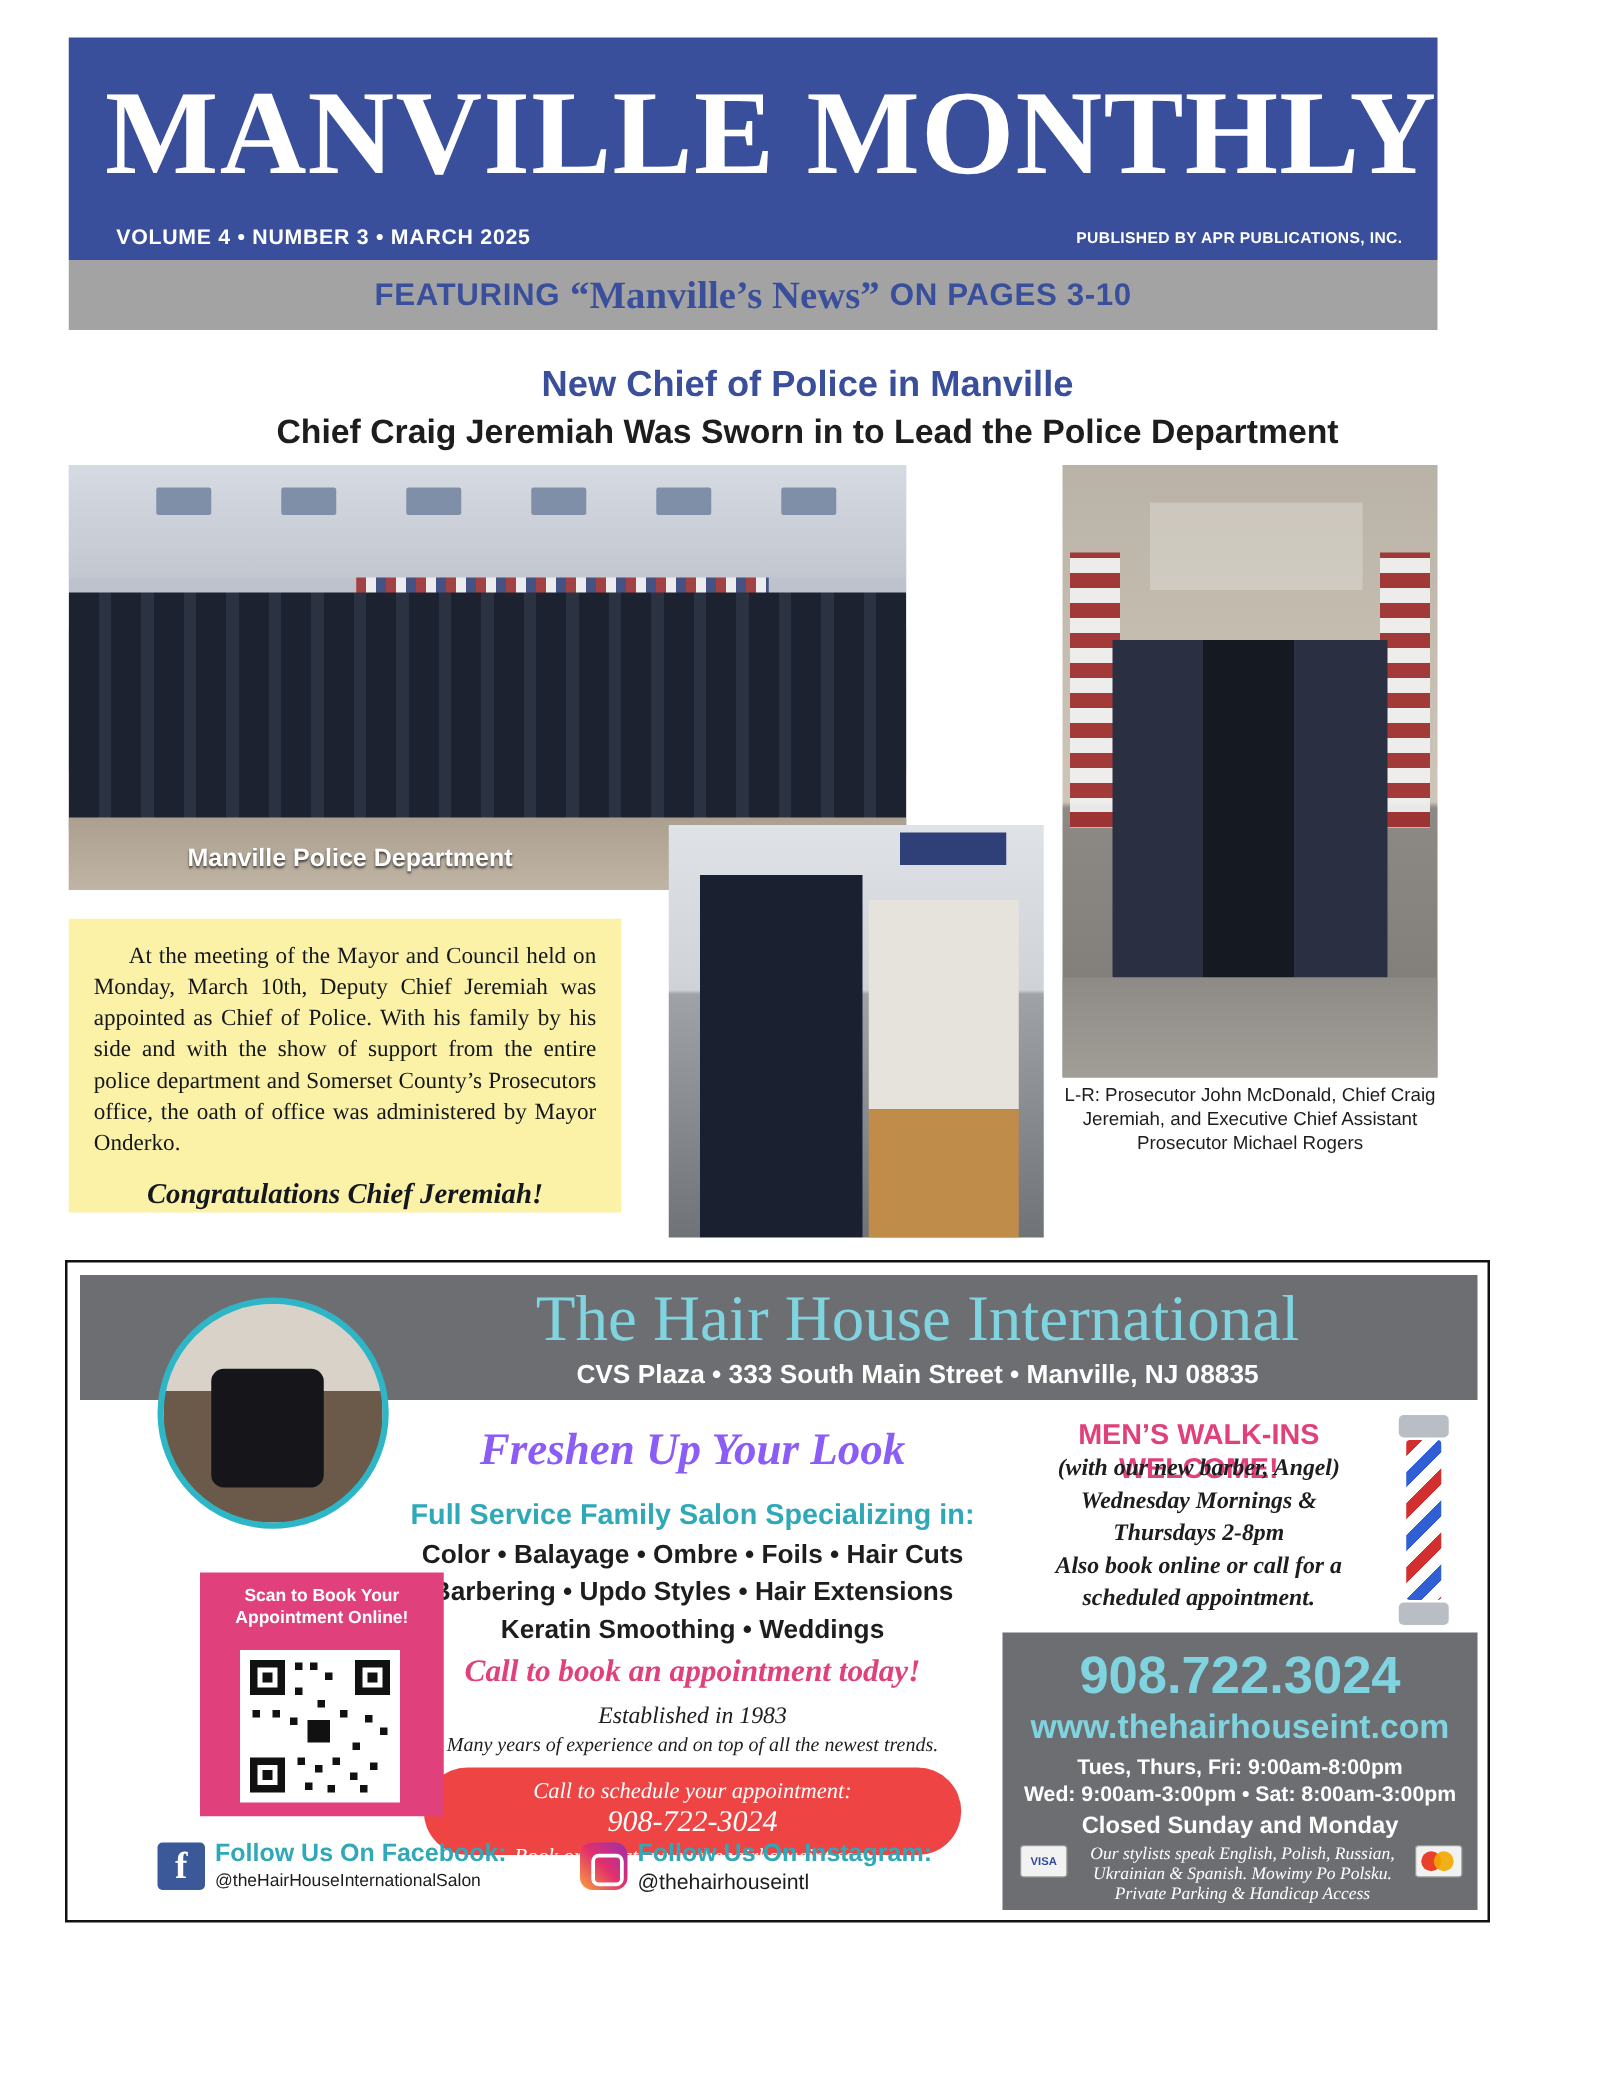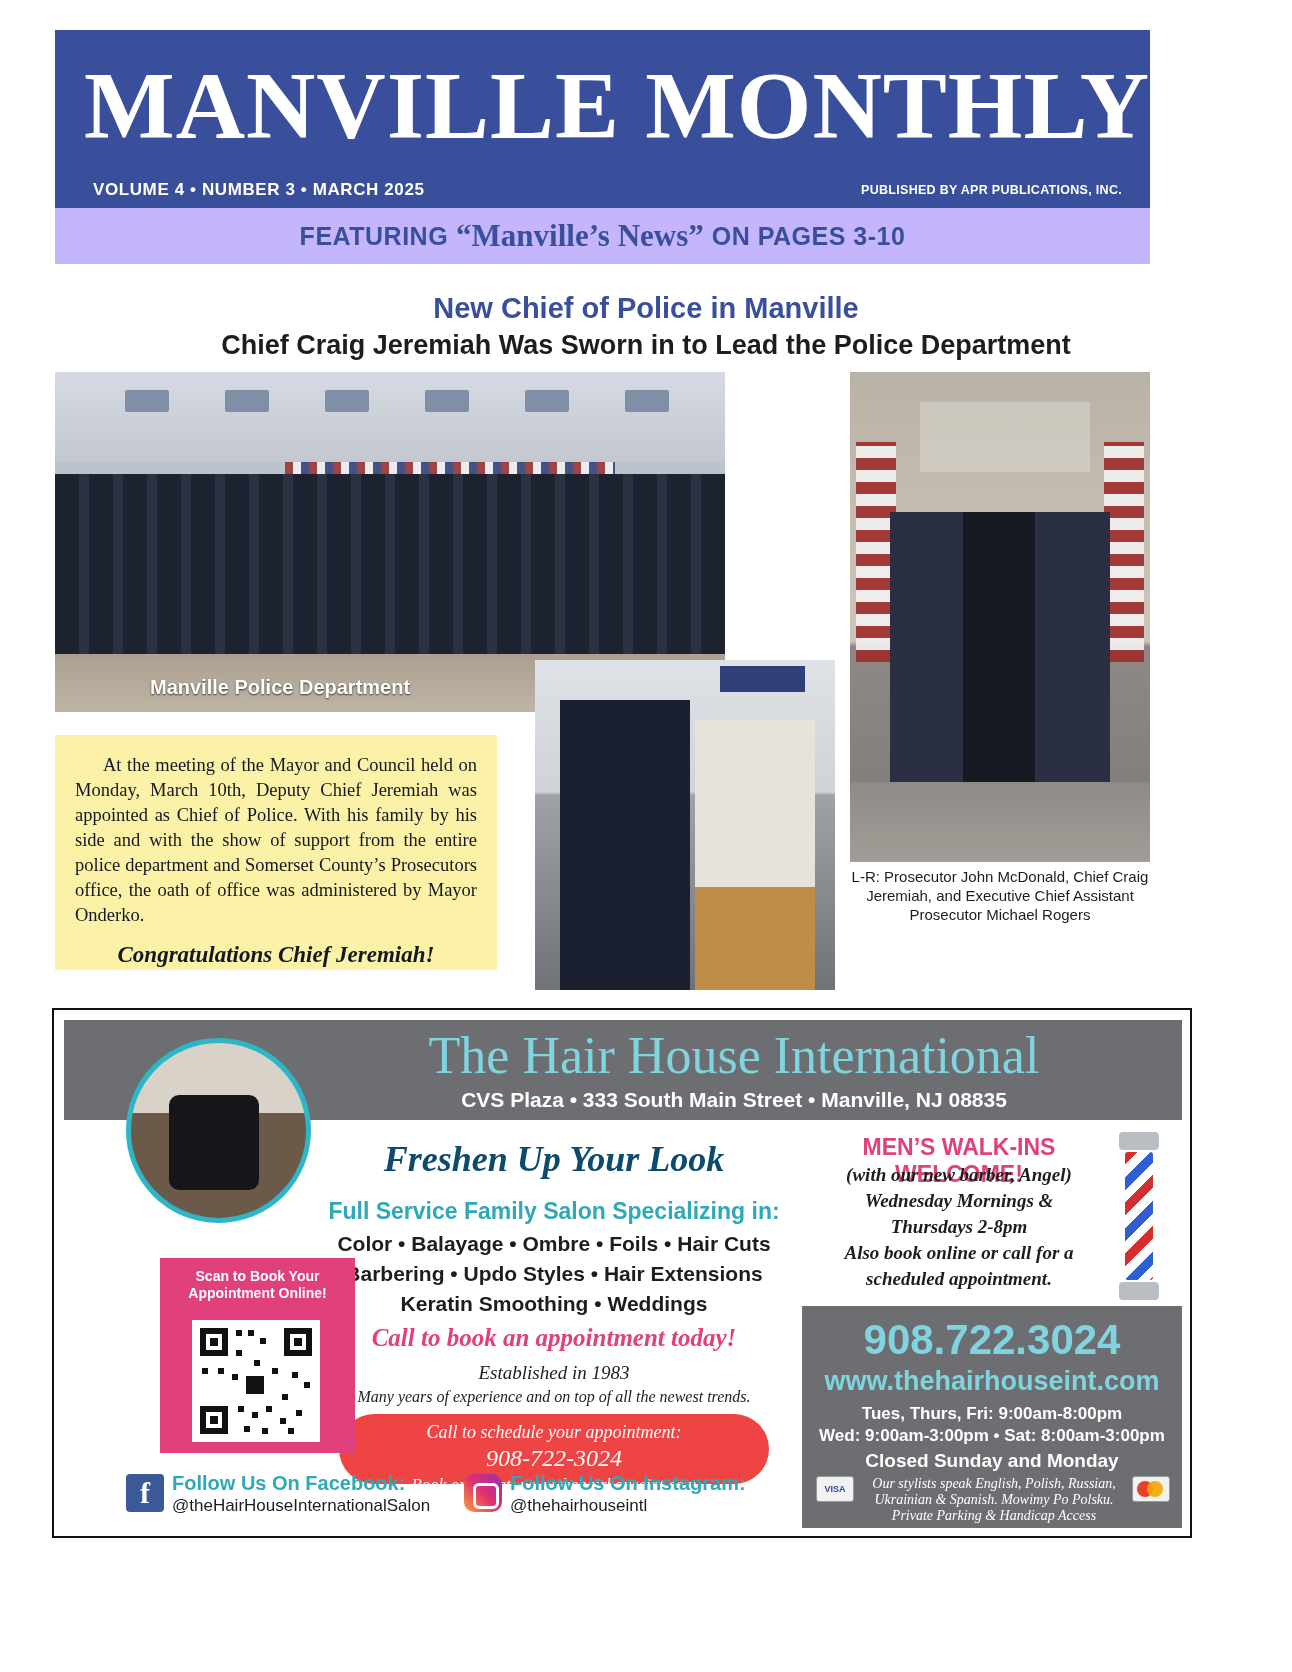--- a/index.html
+++ b/index.html
@@ -31,21 +31,21 @@
     color:#ffffff;font-size:17px;font-weight:bold;letter-spacing:.6px;
   }
   .masthead-pub{
     position:absolute;right:28px;top:153px;
     color:#ffffff;font-size:12.5px;font-weight:bold;letter-spacing:.3px;
   }
 
   
   .featuring{
     position:absolute;left:55px;top:208px;width:1095px;height:56px;
-    background:#c4b5fd;
+    background:#a3a3a3;
     display:flex;align-items:center;justify-content:center;
   }
   .feat-a,.feat-c{
     color:#3a4f9b;font-size:25px;font-weight:bold;letter-spacing:.5px;
   }
   .feat-b{
     color:#3a4f9b;font-family:"Liberation Serif", serif;font-weight:bold;
     font-size:31px;padding:0 8px;
   }
 
@@ -163,21 +163,21 @@
   .ad-photo{
     position:absolute;left:72px;top:28px;width:175px;height:175px;border-radius:50%;
     border:5px solid #2fb6c6;overflow:hidden;
     background:linear-gradient(#d8d2c8 0 40%,#6b5a4a 40% 100%);
   }
   .ad-photo .chair{position:absolute;left:38px;top:52px;width:90px;height:95px;background:#16161a;border-radius:10px;}
 
   .freshen{
     position:absolute;left:260px;top:128px;width:480px;text-align:center;
     font-family:"Liberation Serif", serif;font-style:italic;font-weight:bold;
-    font-size:36px;color:#0c4a6e;
+    font-size:36px;color:#8b5cf6;
   }
   .fullservice{
     position:absolute;left:250px;top:188px;width:500px;text-align:center;
     font-size:23px;font-weight:bold;color:#2fa8b8;
   }
   .serv{
     position:absolute;left:250px;width:500px;text-align:center;
     font-size:21px;color:#1d1d1d;font-weight:bold;
   }
   .serv1{top:222px;}
@@ -270,21 +270,21 @@
 
   .social{
     position:absolute;left:72px;top:462px;width:660px;height:52px;
   }
   .fb-icon{position:absolute;left:0;top:2px;width:38px;height:38px;background:#3b5998;border-radius:4px;
     color:#fff;font-family:"Liberation Serif", serif;font-weight:bold;font-size:30px;text-align:center;line-height:38px;}
   .ig-icon{position:absolute;left:338px;top:2px;width:38px;height:38px;border-radius:10px;
     background:linear-gradient(45deg,#f9a13b,#e1306c,#9b2fae);}
   .ig-icon i{position:absolute;left:9px;top:9px;width:20px;height:20px;border:3px solid #fff;border-radius:6px;}
   .soc-t1{position:absolute;left:46px;top:0;font-size:20px;font-weight:bold;color:#2fa8b8;}
-  .soc-t2{position:absolute;left:46px;top:24px;font-size:17px;color:#1d1d1d;}
+  .soc-t2{position:absolute;left:46px;top:24px;font-size:14px;color:#1d1d1d;}
   .soc-t3{position:absolute;left:384px;top:0;font-size:20px;font-weight:bold;color:#2fa8b8;}
   .soc-t4{position:absolute;left:384px;top:24px;font-size:17px;color:#1d1d1d;}
 </style>
 </head>
 <body>
 
 <div class="page">
 
   <div class="masthead">
     <div class="masthead-title">MANVILLE MONTHLY</div>

